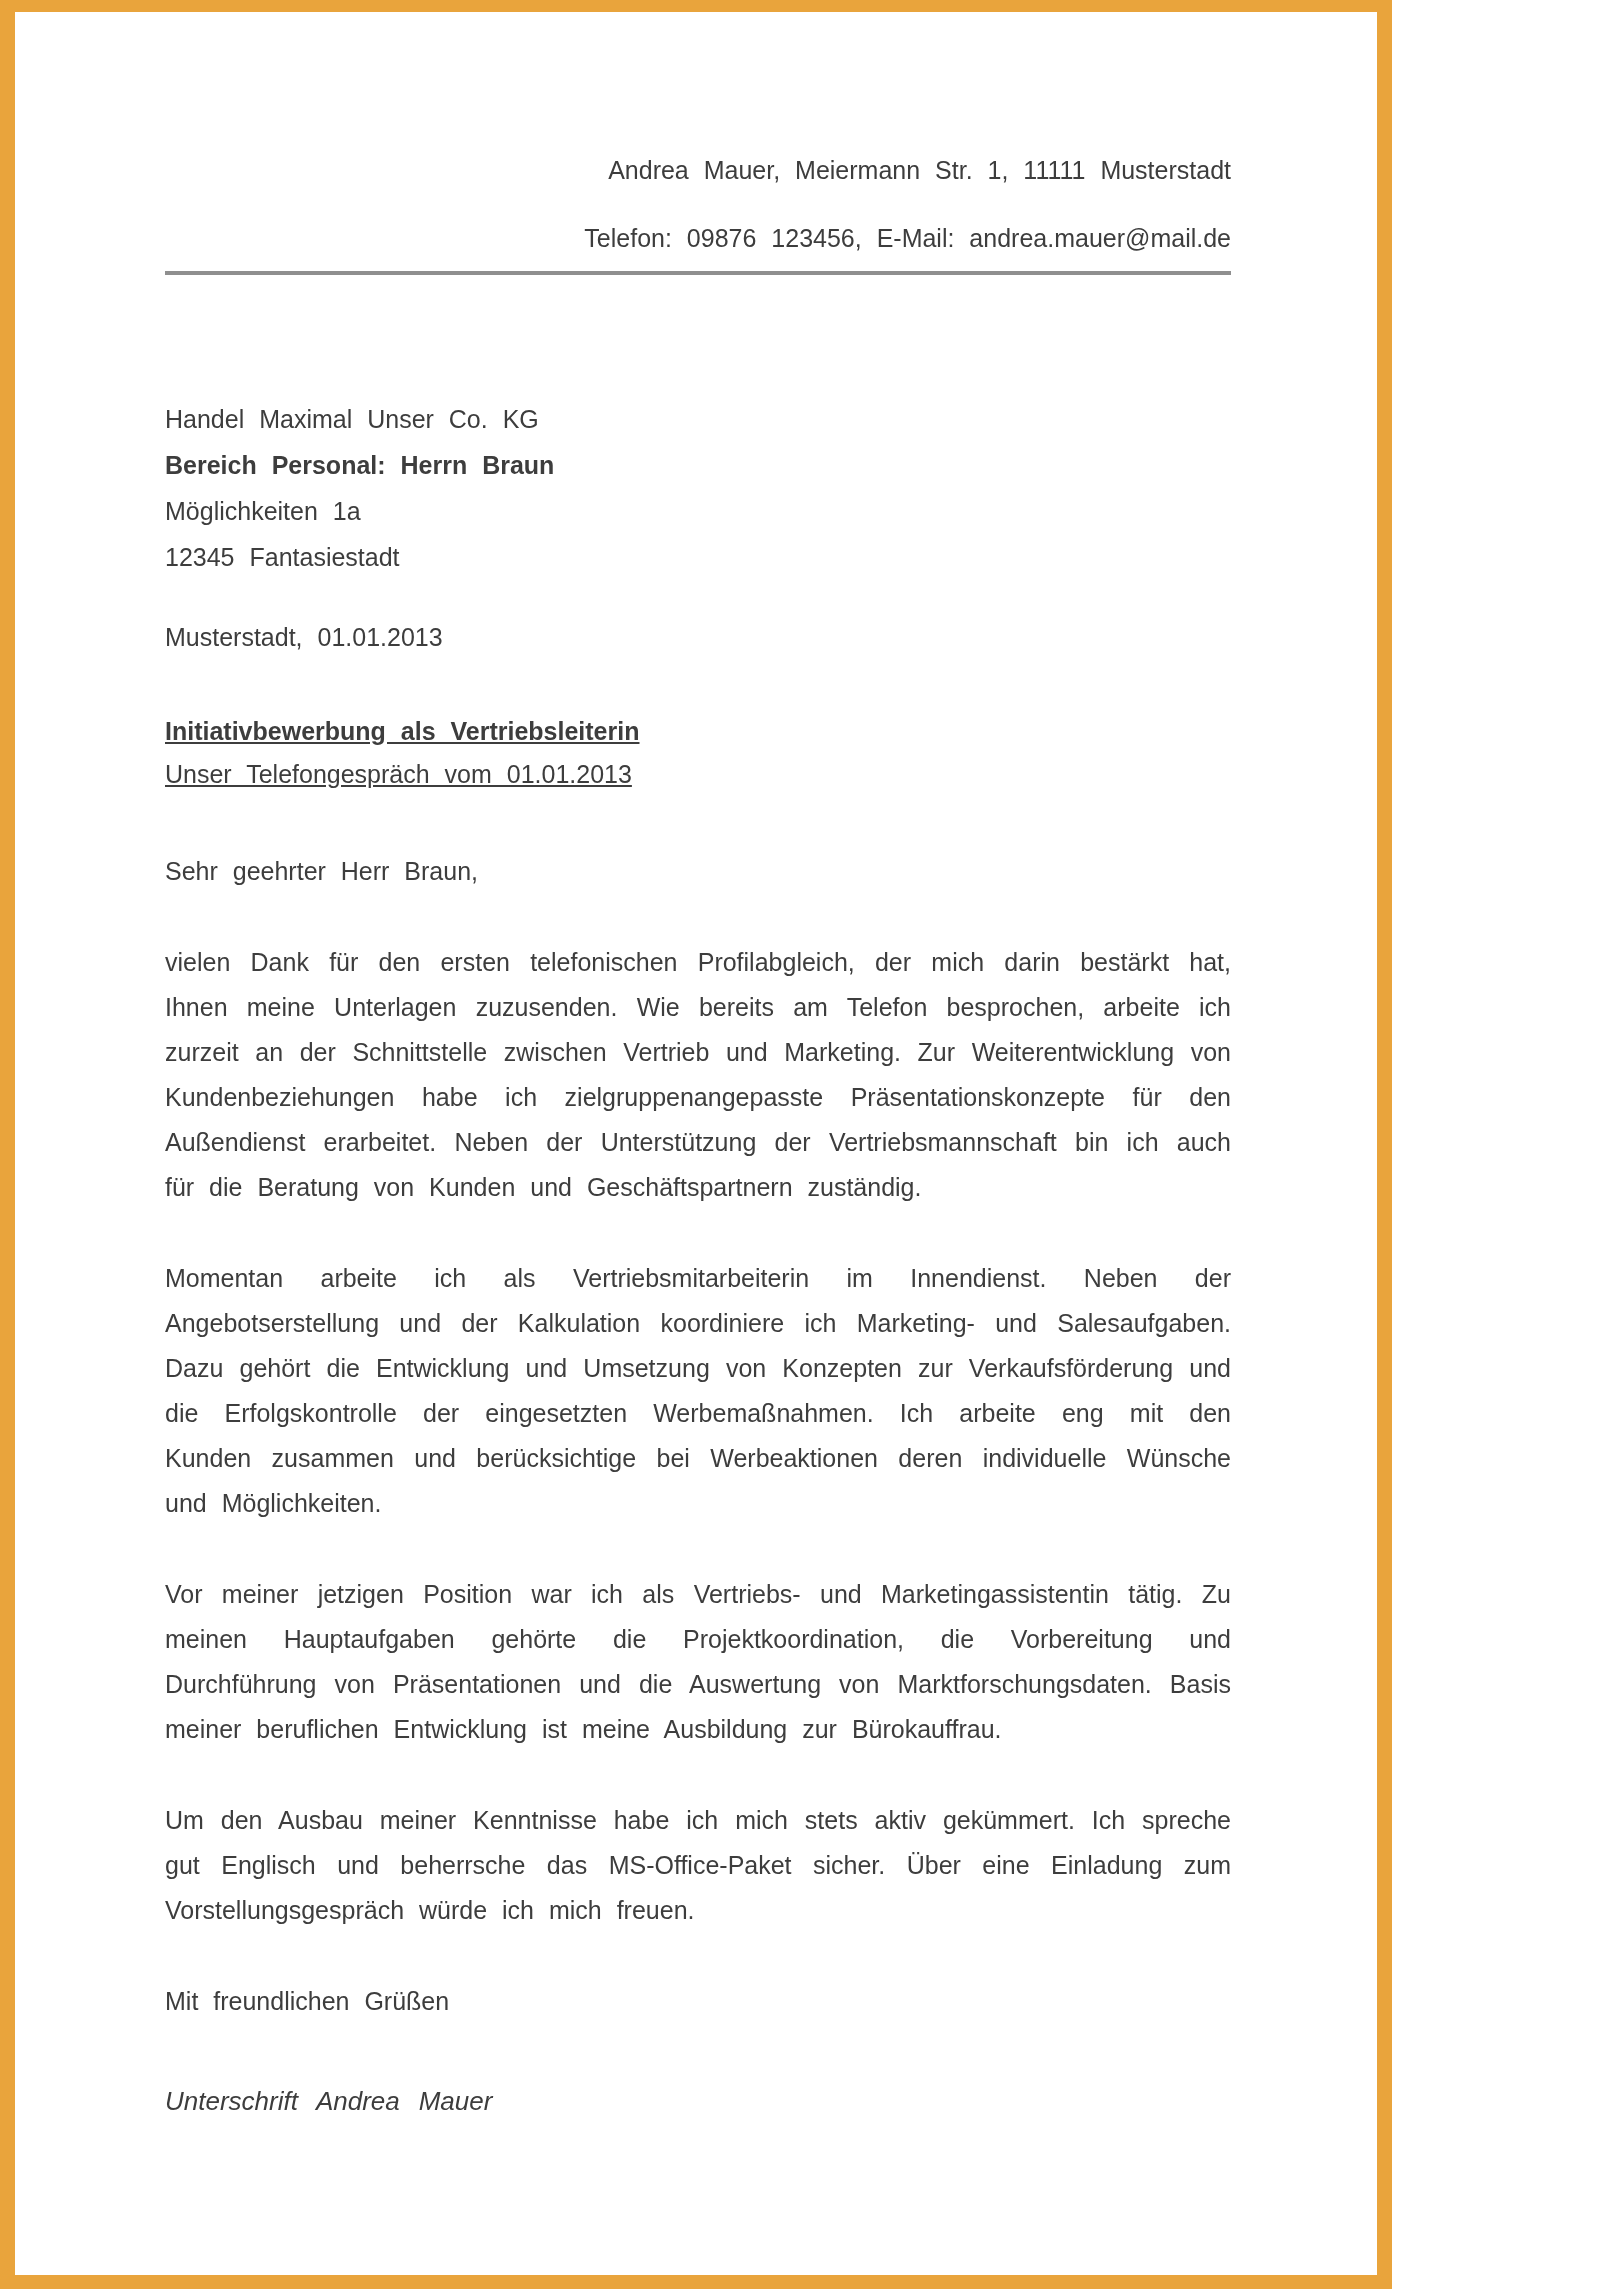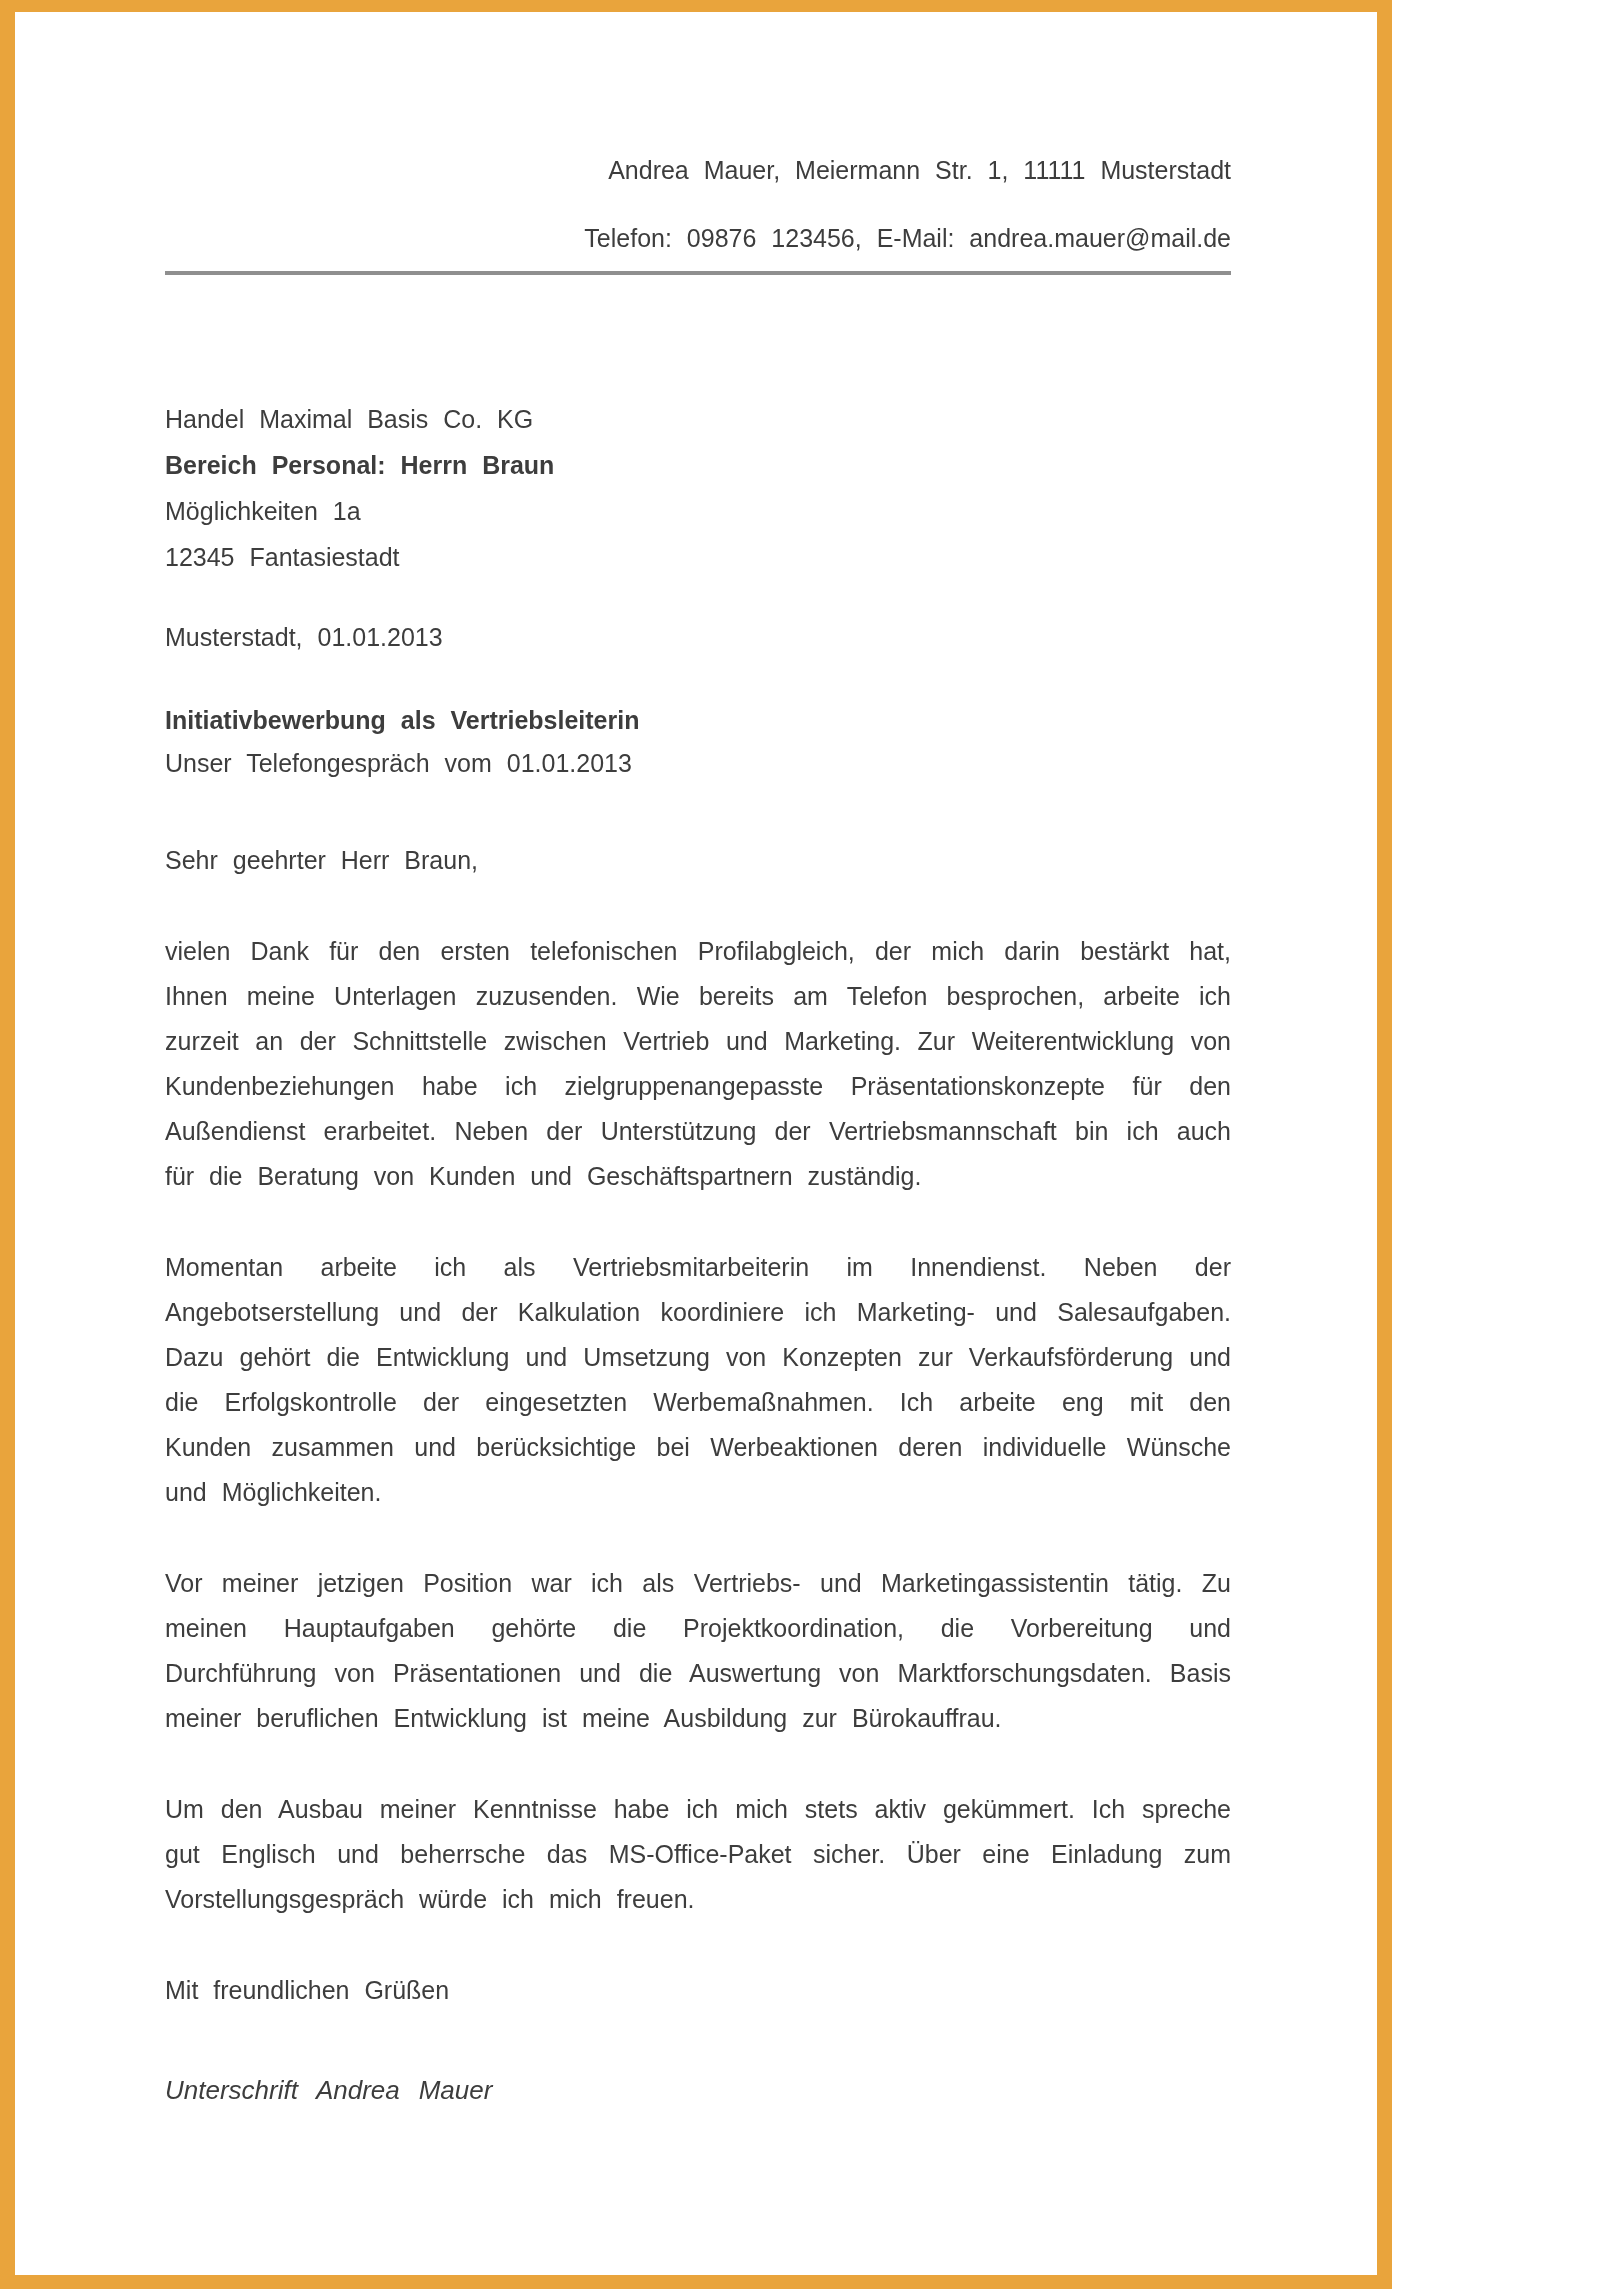--- a/index.html
+++ b/index.html
@@ -28,21 +28,21 @@
     .header { text-align: right; }
     .header .hdr2 { margin-top: 23px; }
     .rule {
       height: 3.9px;
       background: var(--rule, #8F8F8F);
       margin-top: 9.7px;
     }
     .recipient { margin-top: 121px; line-height: 1.85; }
     .bold { font-weight: bold; }
     .dateline { margin-top: 34px; }
-    .subject { margin-top: 39px; line-height: 1.72; }
+    .subject { margin-top: 50px; line-height: 1.72; text-decoration: underline; }
     .salutation { margin-top: 53px; }
     .para {
       text-align: justify;
       margin: 46px 0 0 0;
       line-height: 1.8;
     }
     .closing { margin-top: 46px; }
     .signature {
       margin-top: 54px;
       font-style: italic;
@@ -56,21 +56,21 @@
 <div class="frame">
   <div class="content">
 
     <div class="header">
       <div>Andrea Mauer, Meiermann Str. 1, 11111 Musterstadt</div>
       <div class="hdr2">Telefon: 09876 123456, E-Mail: andrea.mauer@mail.de</div>
       <div class="rule"></div>
     </div>
 
     <div class="recipient">
-      <div>Handel Maximal Basis Co. KG</div>
+      <div>Handel Maximal Unser Co. KG</div>
       <div class="bold">Bereich Personal: Herrn Braun</div>
       <div>Möglichkeiten 1a</div>
       <div>12345 Fantasiestadt</div>
     </div>
 
     <div class="dateline">Musterstadt, 01.01.2013</div>
 
     <div class="subject">
       <div class="bold">Initiativbewerbung als Vertriebsleiterin</div>
       <div>Unser Telefongespräch vom 01.01.2013</div>

